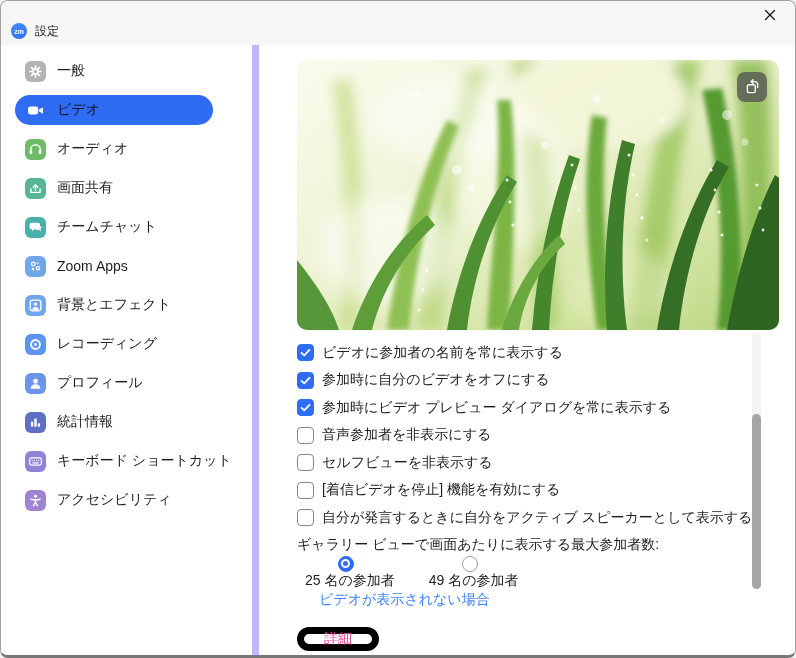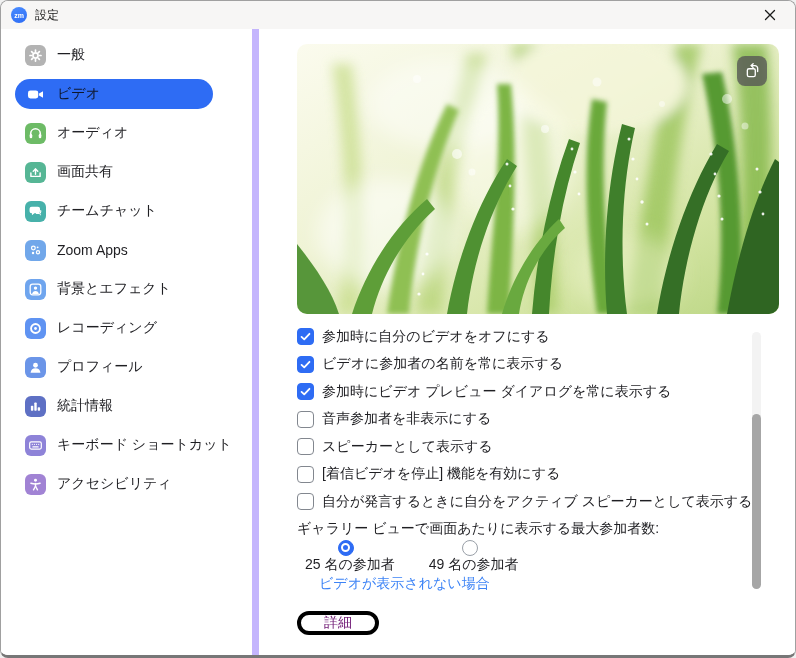--- a/index.html
+++ b/index.html
@@ -1,19 +1,19 @@
 <!DOCTYPE html>
 <html style="--accent: #2e6cf4; --link: #3c83f6;"><head>
 <meta charset="utf-8">
 <style>
   html,body{margin:0;padding:0;background:#f0f0f0;font-family:"Liberation Sans",sans-serif;}
   .window{position:relative;width:796px;height:658px;box-sizing:border-box;background:#fff;
     border:1px solid #a0a0a0;border-bottom:3px solid #777;border-radius:8px;overflow:hidden;}
   
-  .titlebar{height:28px;background:#f7f6f5;display:flex;align-items:center;padding:0 0 0 10px;position:relative;}
+  .titlebar{height:28px;background:#f7f6f5;display:flex;align-items:center;padding:16px 0 0 10px;position:relative;}
   .zm-logo{width:16px;height:16px;border-radius:50%;background:linear-gradient(160deg,#4a8cff,#2d6cf4);
     color:#fff;font-size:7px;font-weight:bold;display:flex;align-items:center;justify-content:center;}
   .win-title{font-size:12px;color:#1b1b1b;margin-left:8px;}
   .close-btn{position:absolute;right:8px;top:0;width:34px;height:28px;display:flex;align-items:center;justify-content:center;cursor:pointer;}
   
   .body-wrap{display:flex;height:calc(100% - 28px);}
   .sidebar{width:258px;box-sizing:border-box;border-right:7px solid #c4b5fd;padding-top:11px;flex:none;background:#fff;}
   .side-item{width:198px;height:30px;margin:0 0 9px 14px;border-radius:15px;display:flex;align-items:center;cursor:pointer;}
   .side-item.selected{background:var(--accent,#2e6cf4);}
   .side-icon{width:21px;height:21px;border-radius:6px;margin-left:10px;flex:none;display:flex;align-items:center;justify-content:center;}
@@ -38,22 +38,22 @@
   .checkbox.checked svg{display:block;}
   .row .lbl{margin-left:8px;}
   .radio{width:16px;height:16px;box-sizing:border-box;border:1.5px solid #9aa0a8;border-radius:50%;
     background:#fff;display:flex;align-items:center;justify-content:center;cursor:pointer;flex:none;}
   .radio.selected{background:var(--accent,#2e6cf4);border-color:var(--accent,#2e6cf4);}
   .radio.selected::after{content:'';width:5px;height:5px;border:2px solid #fff;border-radius:50%;background:var(--accent,#2e6cf4);}
   .radio-group{display:flex;align-items:center;flex-direction:column;}
   .radio-group + .radio-group{margin-left:26px;}
   .trouble-prefix{color:#5a6270;}
   .trouble-link{color:var(--link,#3c83f6);margin-left:22px;cursor:pointer;}
-  .adv-btn{margin-top:13px;width:82px;height:24px;border:4px solid #000000;border-radius:12px;background:#fff;
-    font-size:14px;color:#701a75;display:flex;align-items:center;justify-content:center;cursor:pointer;font-family:inherit;}
+  .adv-btn{margin-top:13px;width:82px;height:24px;border:7px solid #000000;border-radius:12px;background:#fff;
+    font-size:14px;color:#ec4899;display:flex;align-items:center;justify-content:center;cursor:pointer;font-family:inherit;}
   
   .scroll-track{position:absolute;left:751px;top:331px;width:9px;height:257px;background:#f3f3f3;border-radius:5px;}
   .scroll-thumb{position:absolute;left:0;top:82px;width:9px;height:175px;background:#a6a6a6;border-radius:5px;cursor:pointer;}
 </style>
 </head>
 <body>
 
 <div class="window">
 
   <div class="titlebar">
@@ -320,30 +320,30 @@
       </div>
 
       <div class="options">
 
         <div class="row">
           <span class="checkbox checked">
             <svg viewBox="0 0 12 10">
                 <polyline points="1.6,5.4 4.6,8.2 10.4,2" fill="none" stroke="#fff" stroke-width="2" stroke-linecap="round" stroke-linejoin="round"></polyline>
               </svg>
           </span>
-          <span class="lbl">参加時に自分のビデオをオフにする</span>
+          <span class="lbl">ビデオに参加者の名前を常に表示する</span>
         </div>
 
         <div class="row">
           <span class="checkbox checked">
             <svg viewBox="0 0 12 10">
                 <polyline points="1.6,5.4 4.6,8.2 10.4,2" fill="none" stroke="#fff" stroke-width="2" stroke-linecap="round" stroke-linejoin="round"></polyline>
               </svg>
           </span>
-          <span class="lbl">ビデオに参加者の名前を常に表示する</span>
+          <span class="lbl">参加時に自分のビデオをオフにする</span>
         </div>
 
         <div class="row">
           <span class="checkbox checked">
             <svg viewBox="0 0 12 10">
                 <polyline points="1.6,5.4 4.6,8.2 10.4,2" fill="none" stroke="#fff" stroke-width="2" stroke-linecap="round" stroke-linejoin="round"></polyline>
               </svg>
           </span>
           <span class="lbl">参加時にビデオ プレビュー ダイアログを常に表示する</span>
         </div>
@@ -352,21 +352,21 @@
           <span class="checkbox">
             
           </span>
           <span class="lbl">音声参加者を非表示にする</span>
         </div>
 
         <div class="row">
           <span class="checkbox">
             
           </span>
-          <span class="lbl">スピーカーとして表示する</span>
+          <span class="lbl">セルフビューを非表示する</span>
         </div>
 
         <div class="row">
           <span class="checkbox">
             
           </span>
           <span class="lbl">[着信ビデオを停止] 機能を有効にする</span>
         </div>
 
         <div class="row">

